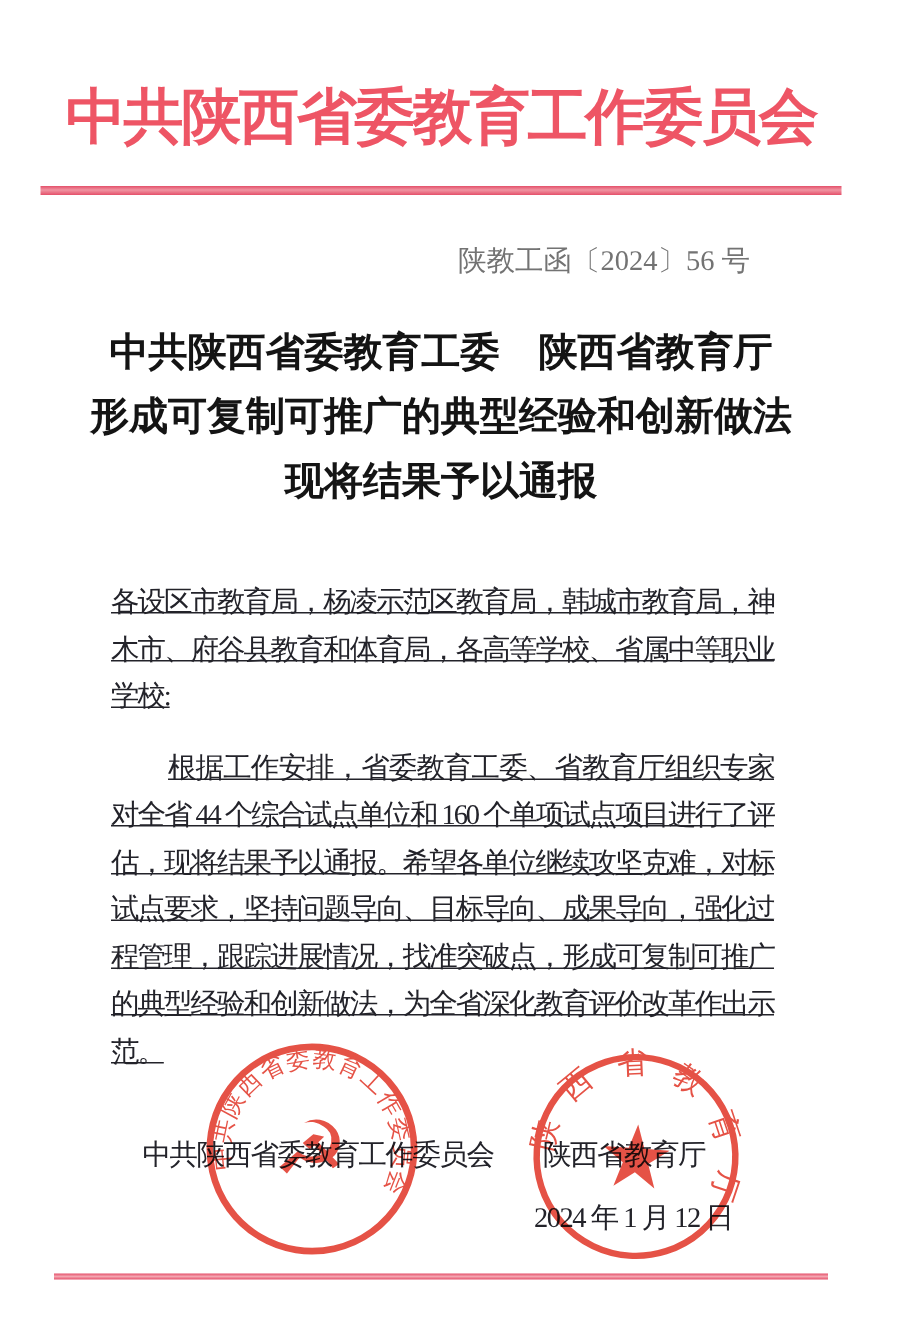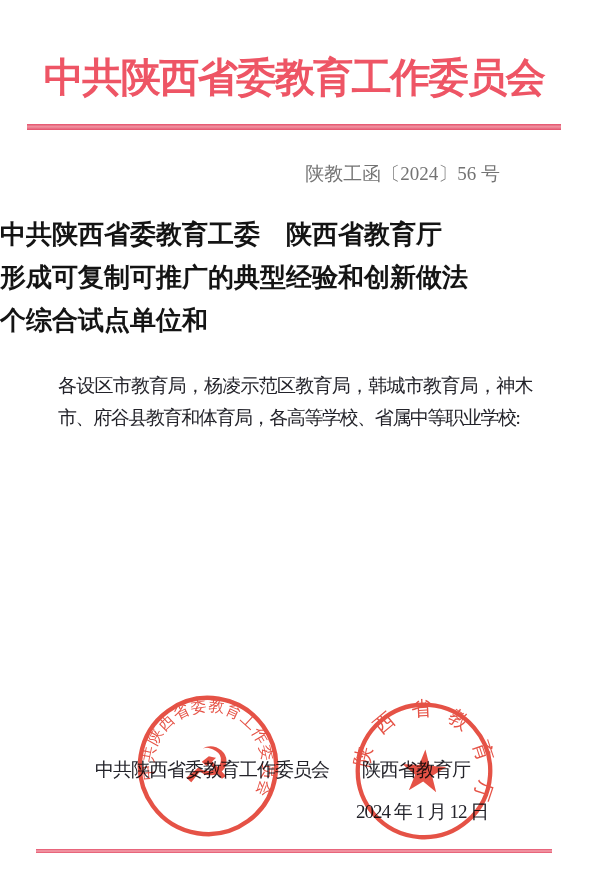--- a/index.html
+++ b/index.html
@@ -31,36 +31,36 @@
   .doc-number {
     position: absolute;
     top: 161px; right: 88px;
     font-size: 19px;
     color: #737373;
     white-space: nowrap;
   }
   .doc-title {
     position: absolute;
     top: 213px; left: 0; right: 0;
-    text-align: left;
+    text-align: center;
     font-size: 26px;
     font-weight: 700;
     line-height: 43px;
     color: #141414;
   }
   .body-text {
     position: absolute;
     top: 370px; left: 58px; right: 56px;
     font-size: 19px;
     letter-spacing: -1.4px;
     line-height: 31.5px;
     text-align: justify;
     color: #23232a;
   }
-  .body-text p { margin: 0; }
+  .body-text p { margin: 16px; text-decoration: underline; }
   .body-text p.indent { text-indent: 2em; }
   .body-text p.attachment { text-indent: 2em; margin-top: 17px; }
   .sig {
     position: absolute;
     font-size: 19px;
     letter-spacing: -1px;
     color: #23232a;
     white-space: nowrap;
   }
   .sig-left  { top: 757px; left: 95px; }
@@ -88,25 +88,26 @@
 
   <div class="org-masthead">中共陕西省委教育工作委员会</div>
 
   <div class="divider-top"></div>
 
   <div class="doc-number">陕教工函〔2024〕56 号</div>
 
   <div class="doc-title">
     <div>中共陕西省委教育工委　陕西省教育厅</div>
     <div>形成可复制可推广的典型经验和创新做法</div>
-    <div>个综合试点单位和</div>
+    <div>现将结果予以通报</div>
   </div>
 
   <div class="body-text">
     <p>各设区市教育局，杨凌示范区教育局，韩城市教育局，神木市、府谷县教育和体育局，各高等学校、省属中等职业学校:</p>
+    <p class="indent">根据工作安排，省委教育工委、省教育厅组织专家对全省 44 个综合试点单位和 160 个单项试点项目进行了评估，现将结果予以通报。希望各单位继续攻坚克难，对标试点要求，坚持问题导向、目标导向、成果导向，强化过程管理，跟踪进展情况，找准突破点，形成可复制可推广的典型经验和创新做法，为全省深化教育评价改革作出示范。</p>
   </div>
 
   <div class="sig sig-left">中共陕西省委教育工作委员会</div>
 
   <div class="sig sig-right">陕西省教育厅</div>
 
   <div class="sig sig-date">2024 年 1 月 12 日</div>
 
   <svg class="seal seal-left" viewBox="0 0 150 150">
     <circle cx="75" cy="75" r="69" fill="none" stroke="#e23a2c" stroke-width="4.5"></circle>

